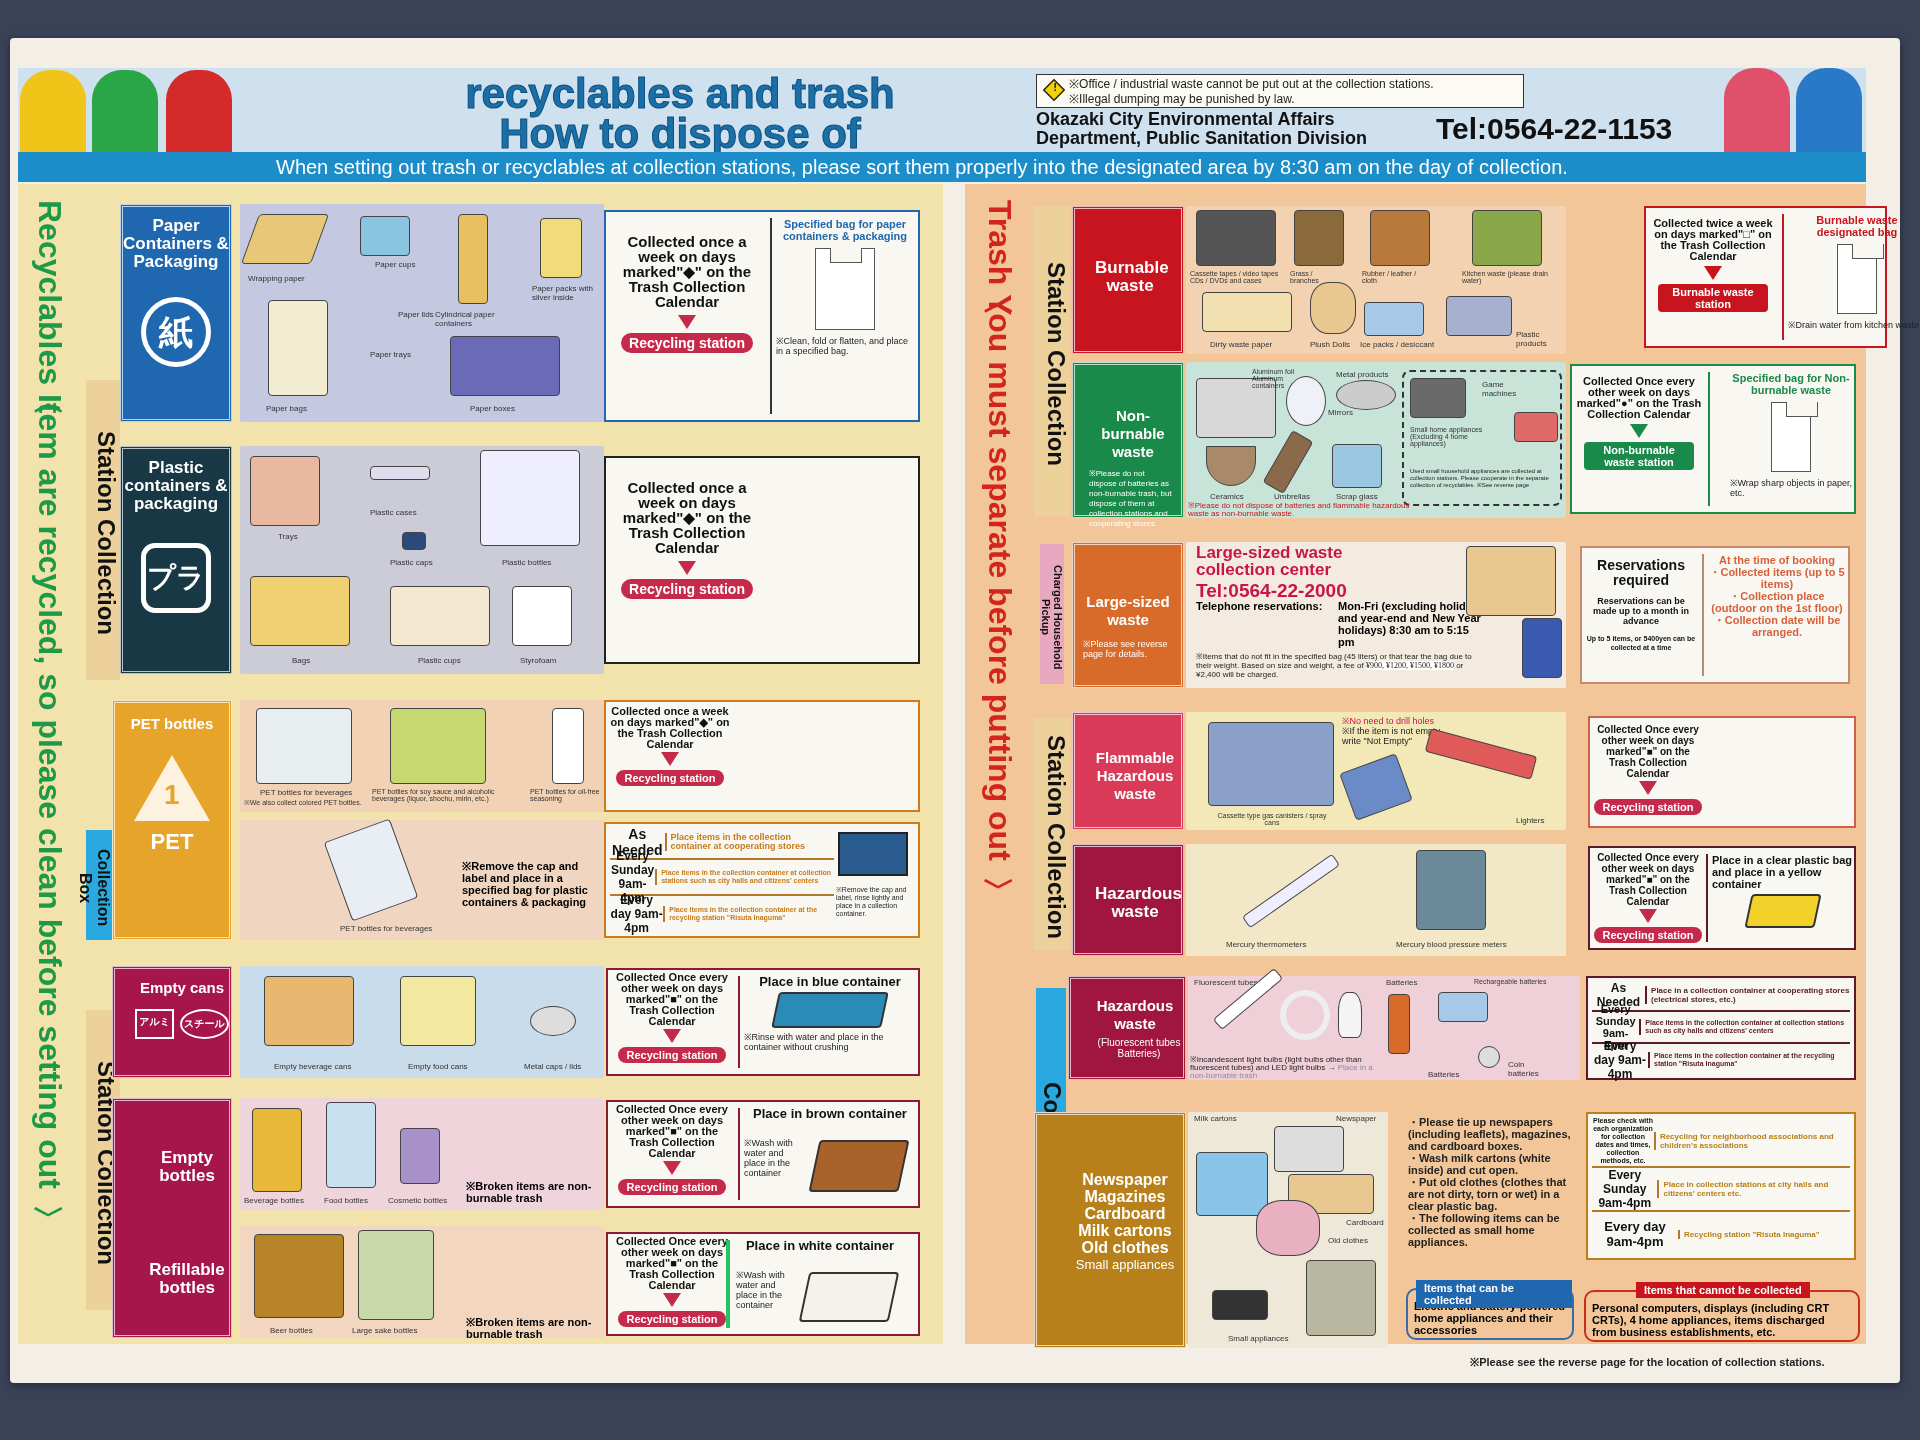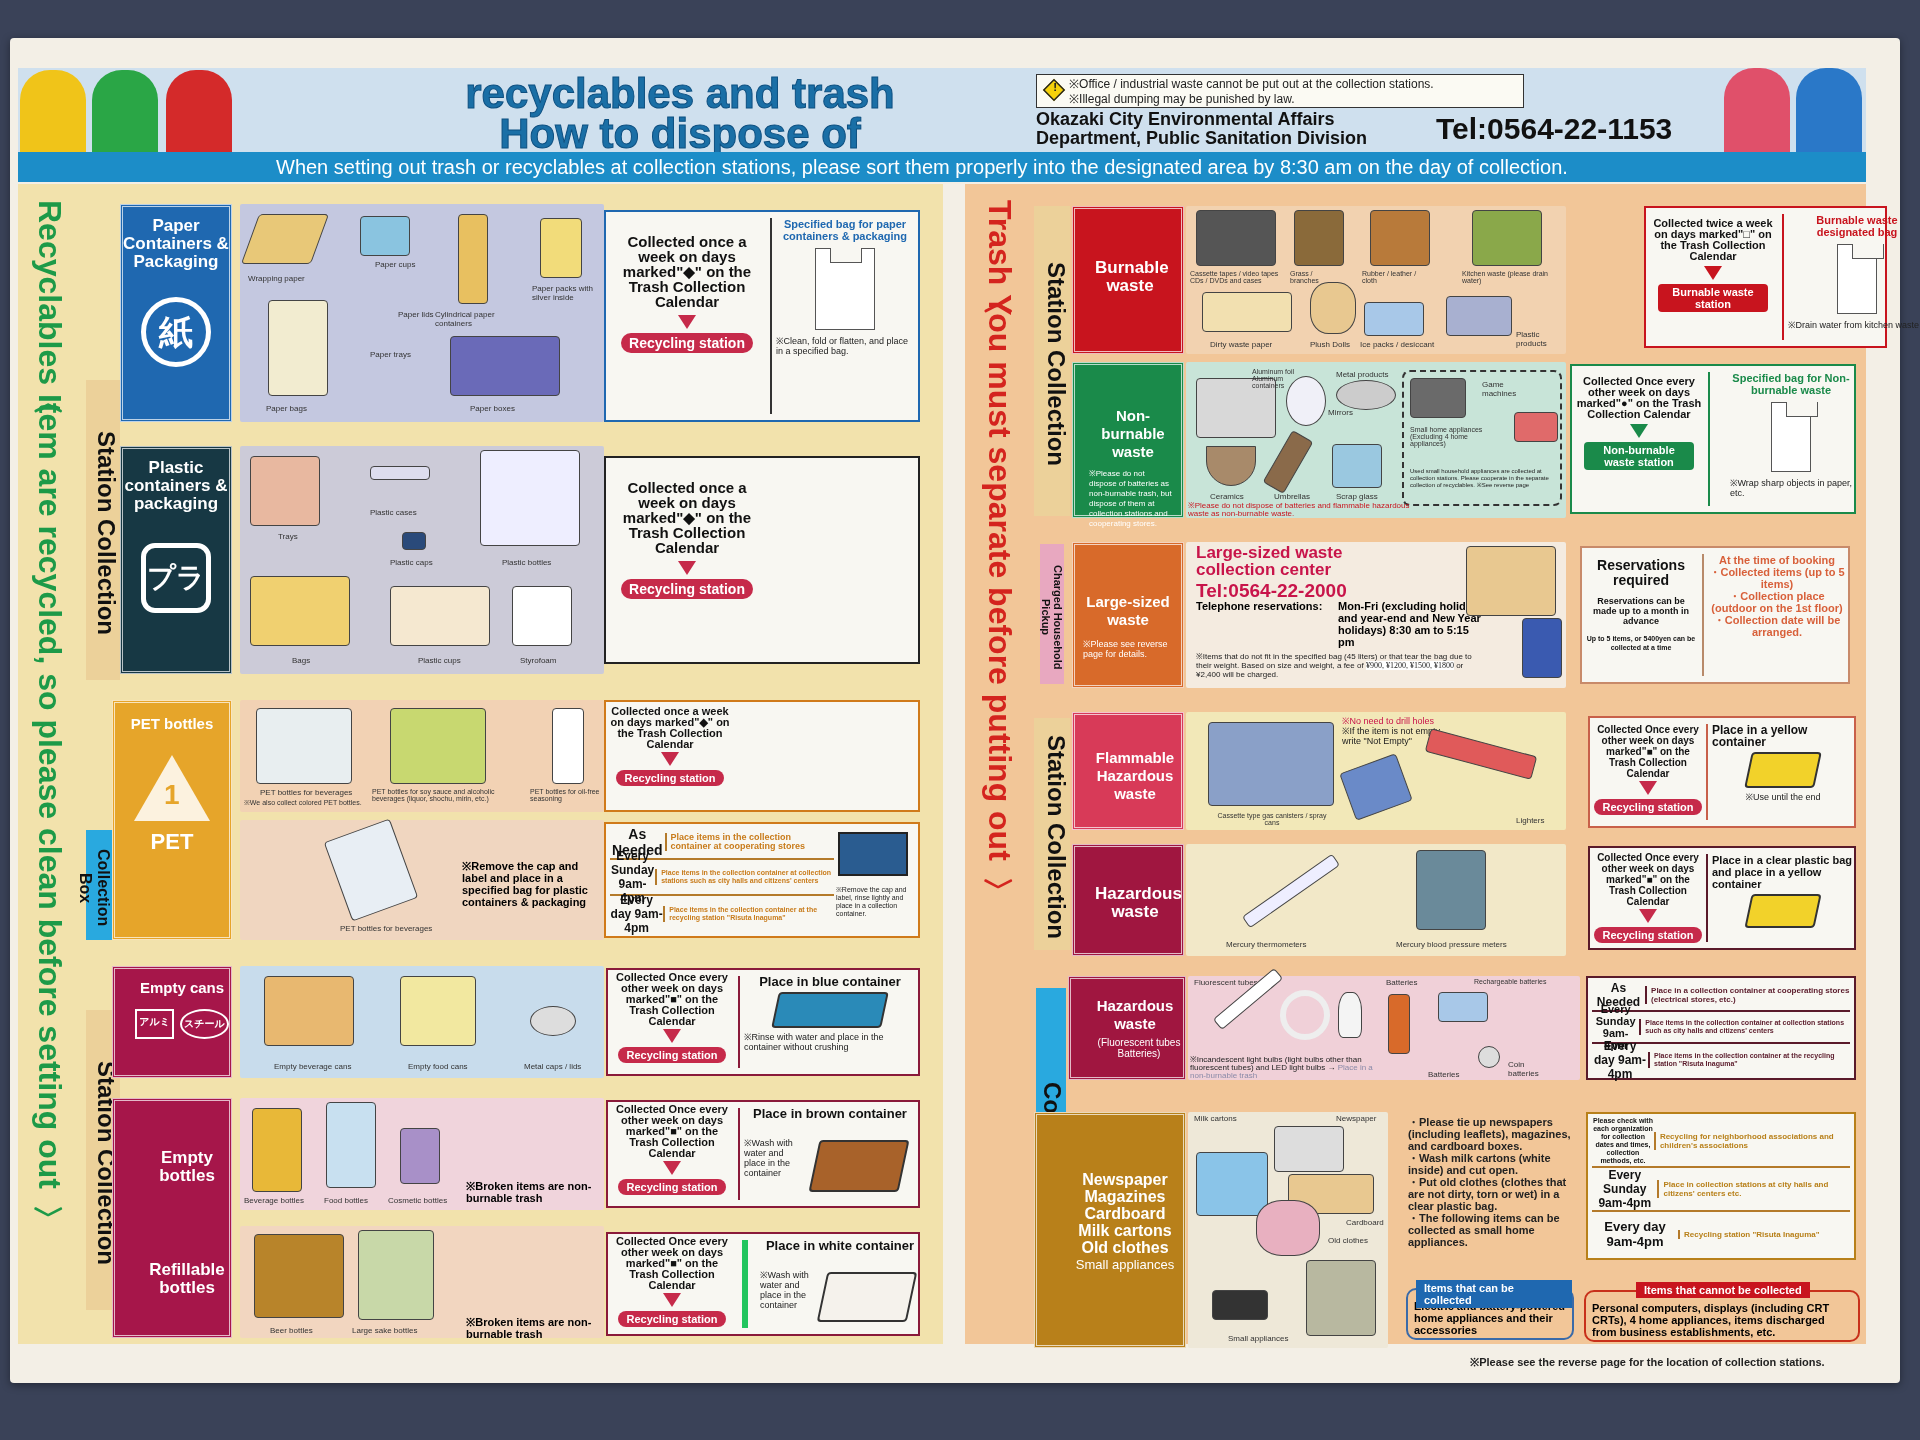--- a/index.html
+++ b/index.html
@@ -252,21 +252,21 @@
   <div class="thumb" style="left:118px;top:4px;width:76px;height:90px;background:#c8d8a8"></div>
   <div class="item-label" style="left:112px;top:100px">Large sake bottles</div>
   <div style="position:absolute;left:226px;top:90px;width:140px;font-size:11px;font-weight:700;line-height:12px">※Broken items are non-burnable trash</div>
 </div>
 <div class="box" style="left:606px;top:1232px;width:314px;height:104px;border-color:#8a1a3a">
   <div class="col" style="left:4px;width:120px;top:2px">
     <div class="collected sm">Collected Once every other week on days marked"■" on the Trash Collection Calendar</div>
     <div class="tri" style="margin:2px auto"></div>
     <div class="pill sm">Recycling station</div>
   </div>
-  <div class="col" style="left:134px;width:178px;border-left:6px solid #22c55e;padding-left:12px;height:88px">
+  <div class="col" style="left:118px;width:178px;border-left:4px solid #22c55e;padding-left:6px;height:88px">
     <div class="bagtitle" style="font-size:13px">Place in white container</div>
     <div class="small-note" style="width:56px;margin-top:18px">※Wash with water and place in the container</div>
     <div class="container-ico" style="position:absolute;left:74px;top:28px;background:#f5f2ec;width:90px;height:50px"></div>
   </div>
 </div>
 
 <div class="strip" style="left:1034px;top:206px;width:36px;height:310px">Station Collection</div>
 <div class="strip" style="left:1040px;top:544px;width:24px;height:140px;background:#e8a8c0;font-size:11px">Charged Household Pickup</div>
 <div class="strip" style="left:1034px;top:718px;width:36px;height:232px">Station Collection</div>
 <div class="strip" style="left:1036px;top:988px;width:30px;height:350px;background:#29a9df">Collection Box</div>
@@ -386,25 +386,20 @@
   <div class="thumb" style="left:160px;top:50px;width:60px;height:50px;background:#6a8ac8;transform:rotate(-20deg)"></div>
   <div class="thumb" style="left:240px;top:30px;width:110px;height:24px;background:#e05a5a;transform:rotate(15deg)"></div>
   <div class="item-label" style="left:330px;top:104px">Lighters</div>
 </div>
 <div class="box" style="left:1588px;top:716px;width:268px;height:112px;border-color:#c8604a">
   <div class="col" style="left:4px;width:108px;top:6px">
     <div class="collected sm" style="font-size:10px;line-height:11px">Collected Once every other week on days marked"■" on the Trash Collection Calendar</div>
     <div class="tri" style="margin:2px auto"></div>
     <div class="pill sm">Recycling station</div>
   </div>
-  <div class="col" style="left:116px;width:148px;border-left:2px solid #c8604a;padding-left:4px;height:96px;text-align:left">
-    <div class="bagtitle" style="font-size:12px;width:100px">Place in a yellow container</div>
-    <div class="container-ico" style="background:#f2d22a;width:70px;height:36px"></div>
-    <div class="small-note" style="text-align:center">※Use until the end</div>
-  </div>
 </div>
 
 <div class="cat" style="left:1072px;top:844px;width:112px;height:112px;background:#a01640">
   <div class="name" style="margin-top:38px;width:80px;margin-left:20px">Hazardous waste</div>
 </div>
 <div class="items" style="left:1186px;top:844px;width:380px;height:112px;background:#f2e8c8">
   <div class="thumb" style="left:50px;top:40px;width:110px;height:14px;background:#eef;transform:rotate(-35deg)"></div>
   <div class="item-label" style="left:40px;top:96px">Mercury thermometers</div>
   <div class="thumb" style="left:230px;top:6px;width:70px;height:80px;background:#6a8a9a"></div>
   <div class="item-label" style="left:210px;top:96px">Mercury blood pressure meters</div>

